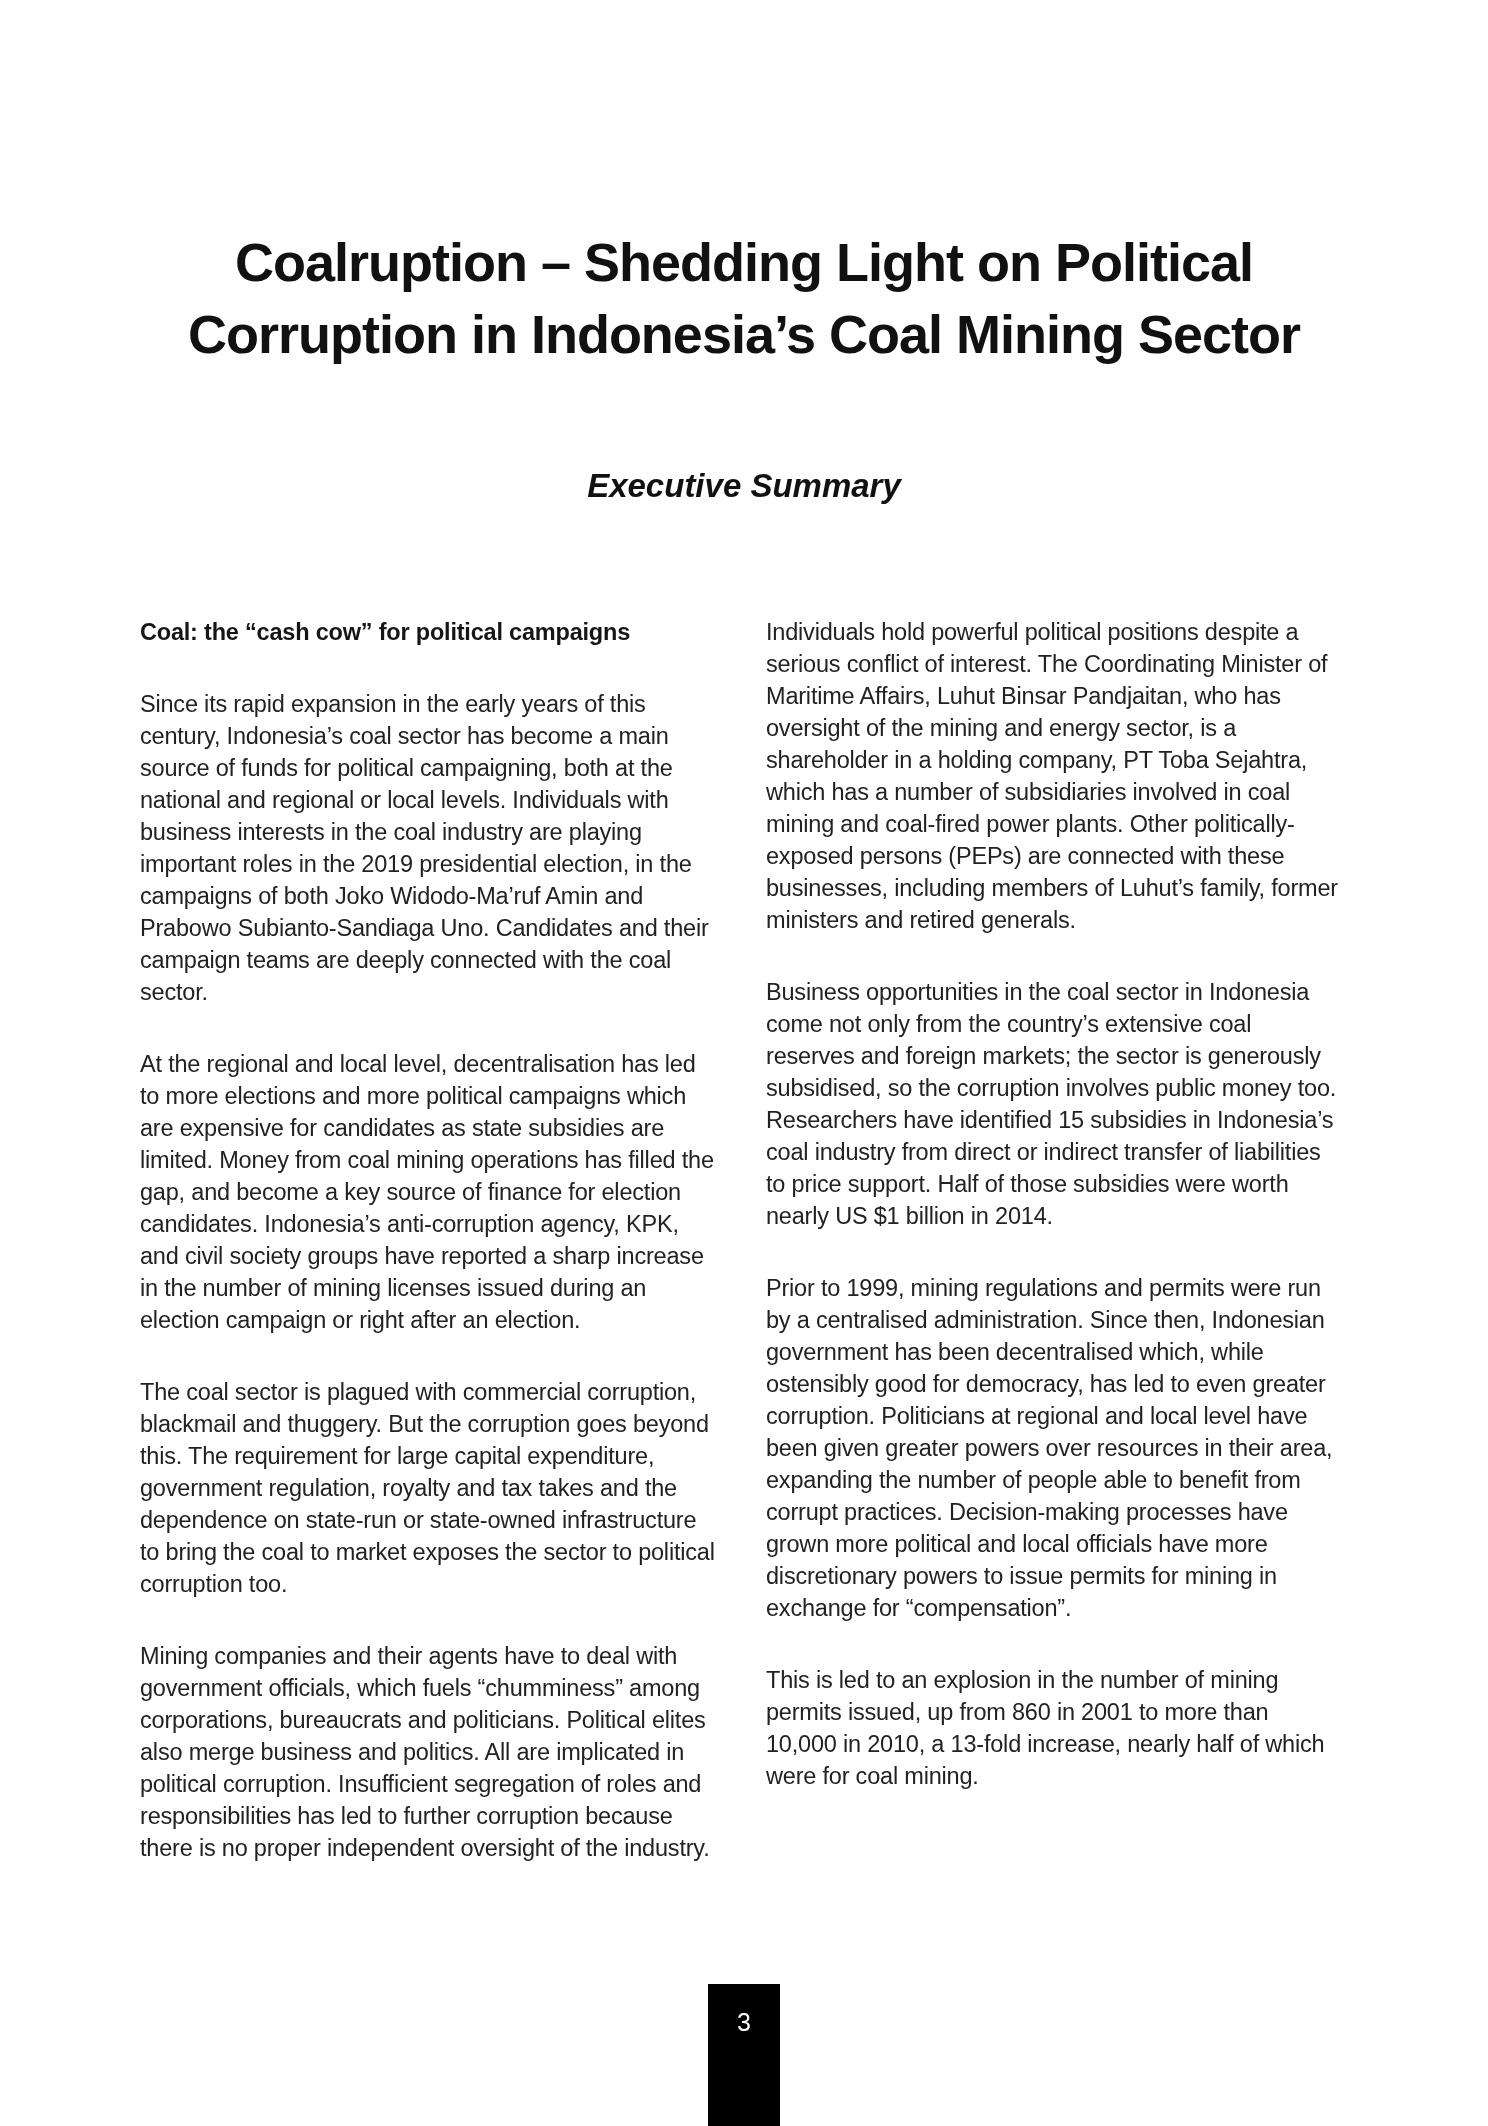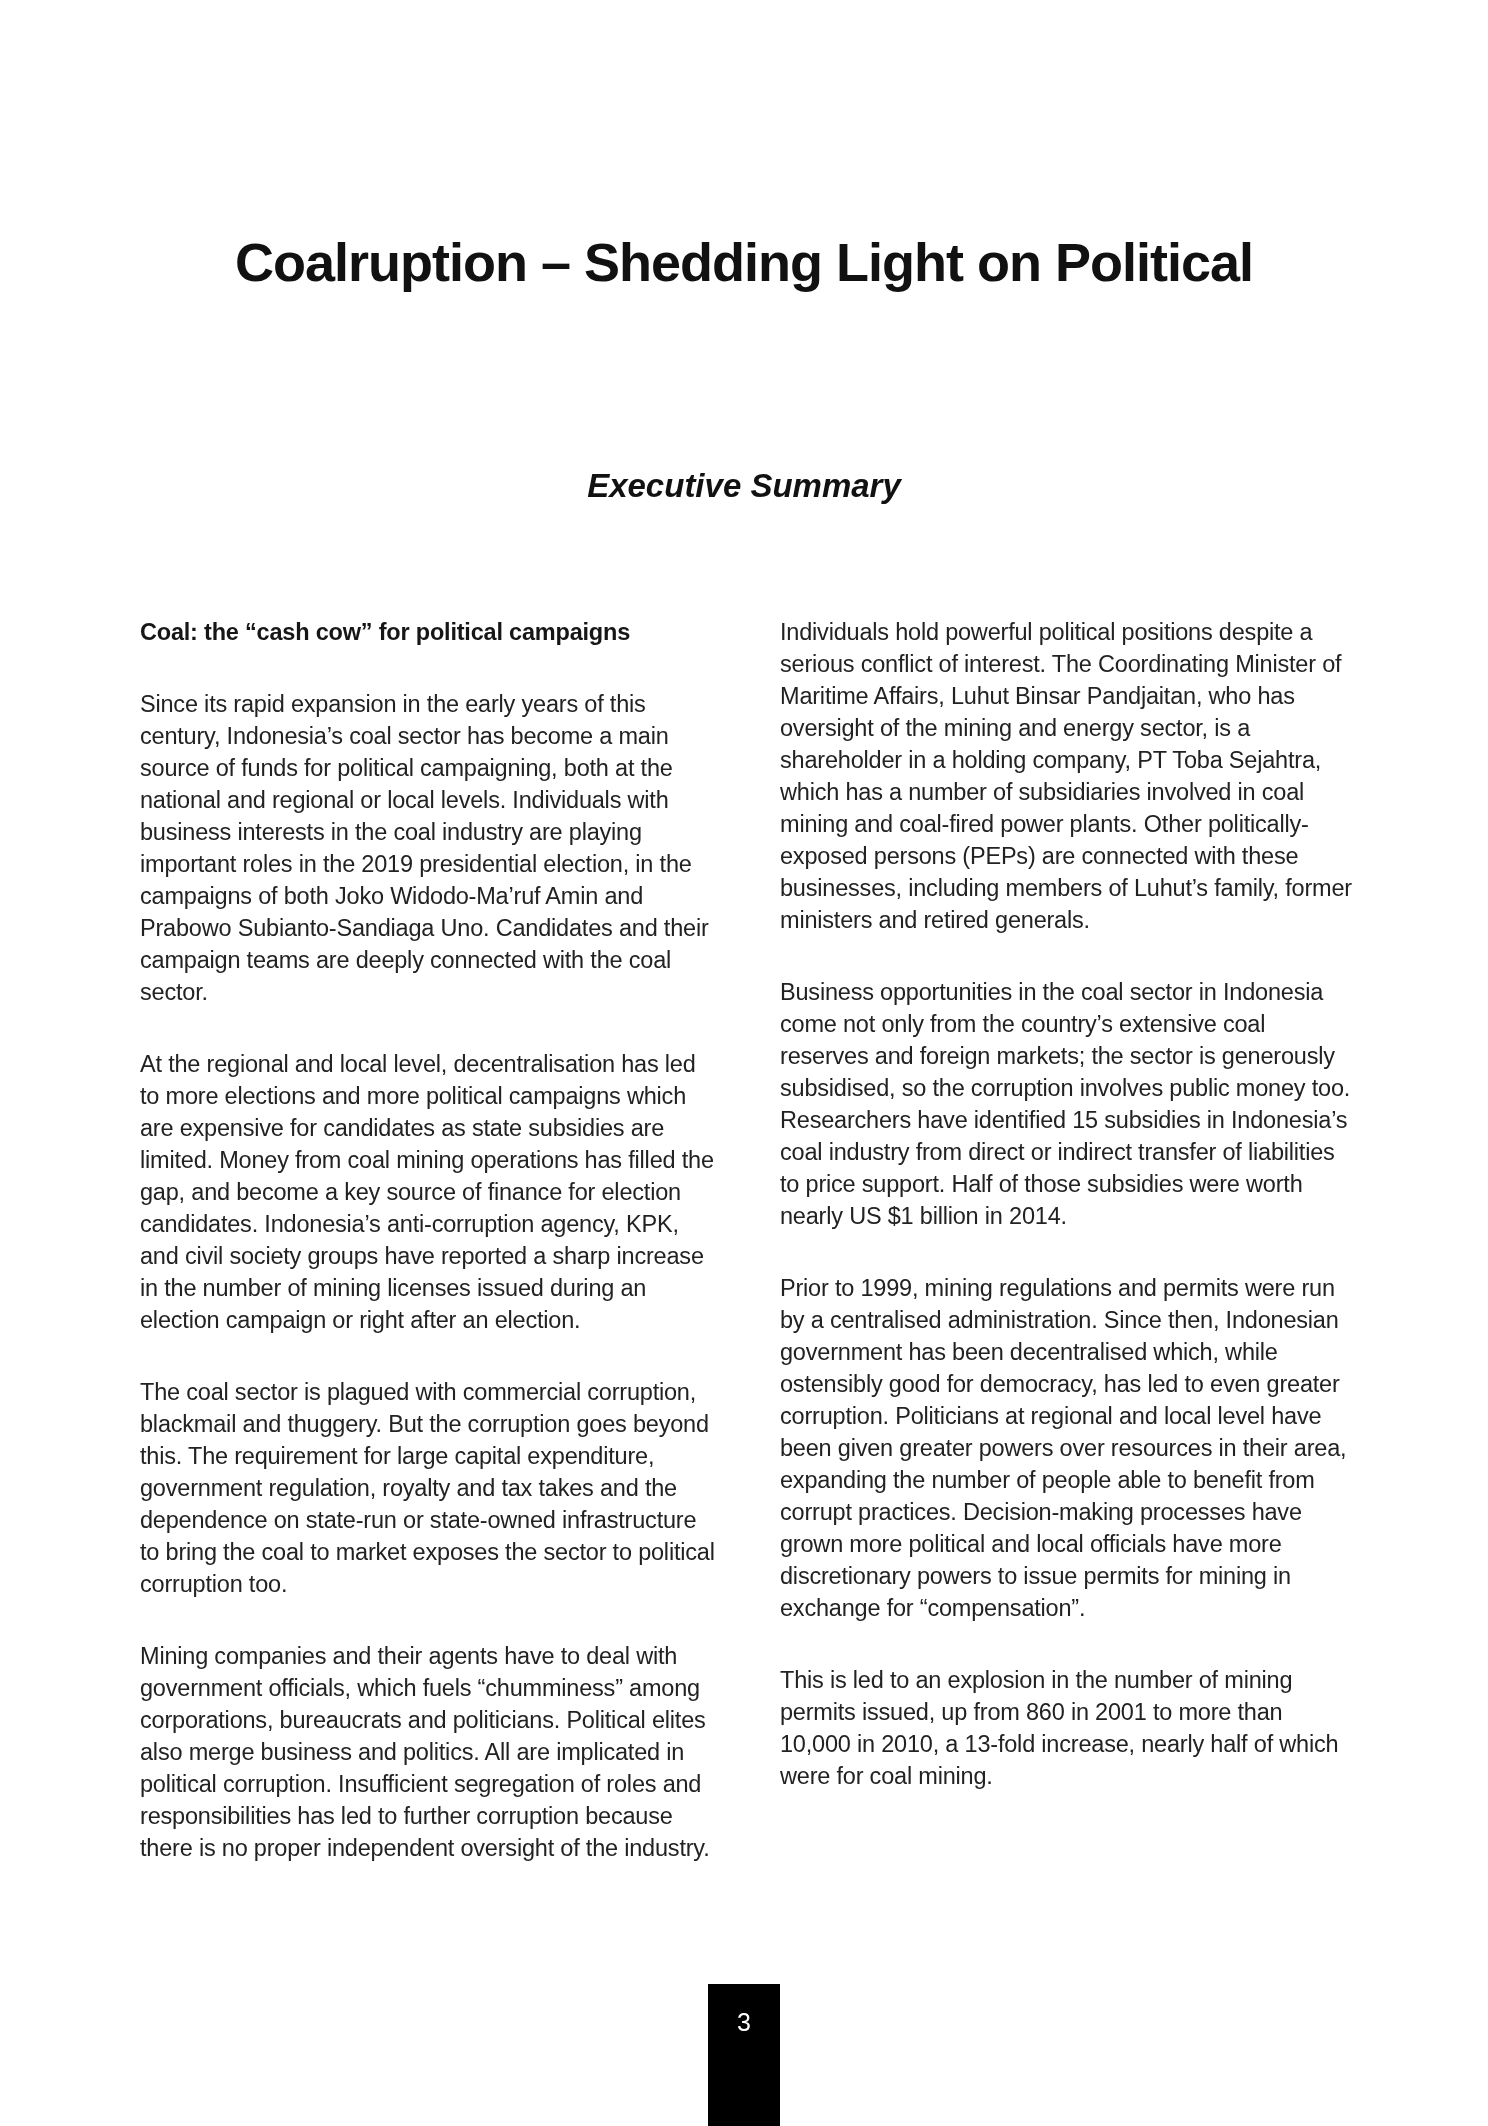--- a/index.html
+++ b/index.html
@@ -36,21 +36,21 @@
     font-weight: bold;
     font-style: italic;
     line-height: 40px;
     color: #111111;
   }
   .columns {
     position: absolute;
     top: 616px;
     left: 140px;
     display: flex;
-    gap: 63px;
+    gap: 49px;
   }
   .col { width: 577px; }
   .heading, .paragraph {
     font-size: 23.5px;
     line-height: 32px;
     letter-spacing: -0.2px;
     margin: 0 0 40px 0;
     color: #222222;
   }
   .heading { font-weight: bold; color: #161616; }
@@ -71,20 +71,21 @@
     line-height: 25px;
   }
 </style>
 </head>
 <body>
 
 <div class="page">
 
   <header class="title">
       <div class="title-line">Coalruption – Shedding Light on Political</div>
+      <div class="title-line">Corruption in Indonesia’s Coal Mining Sector</div>
     </header>
 
   <div class="subtitle">Executive Summary</div>
 
   <main class="columns">
     <section class="col">
         <div class="heading">Coal: the “cash cow” for political campaigns</div>
         <div class="paragraph">Since its rapid expansion in the early years of this century, Indonesia’s coal sector has become a main source of funds for political campaigning, both at the national and regional or local levels. Individuals with business interests in the coal industry are playing important roles in the 2019 presidential election, in the campaigns of both Joko Widodo-Ma’ruf Amin and Prabowo Subianto-Sandiaga Uno. Candidates and their campaign teams are deeply connected with the coal sector.</div>
         <div class="paragraph">At the regional and local level, decentralisation has led to more elections and more political campaigns which are expensive for candidates as state subsidies are limited. Money from coal mining operations has filled the gap, and become a key source of finance for election candidates. Indonesia’s anti-corruption agency, KPK, and civil society groups have reported a sharp increase in the number of mining licenses issued during an election campaign or right after an election.</div>
         <div class="paragraph">The coal sector is plagued with commercial corruption, blackmail and thuggery. But the corruption goes beyond this. The requirement for large capital expenditure, government regulation, royalty and tax takes and the dependence on state-run or state-owned infrastructure to bring the coal to market exposes the sector to political corruption too.</div>

